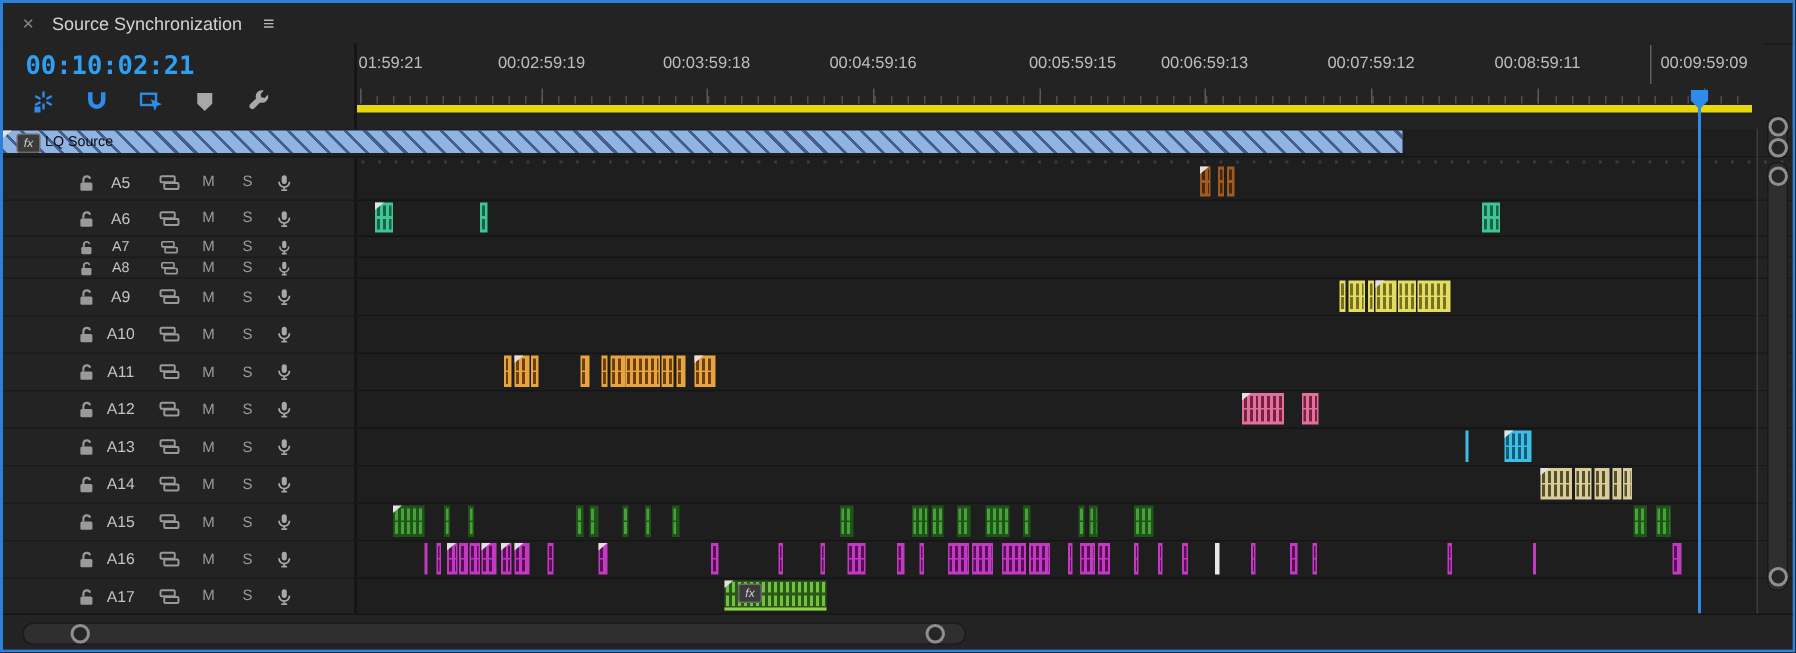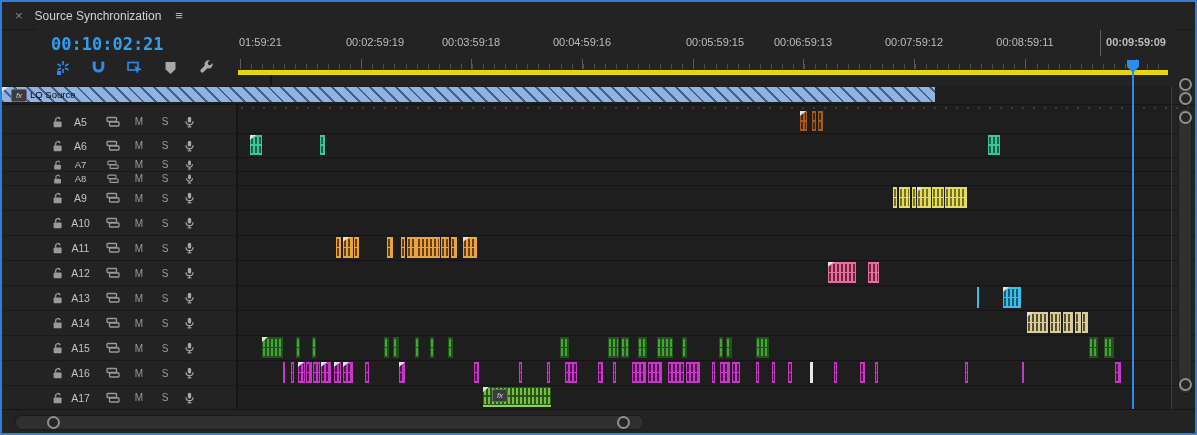--- a/index.html
+++ b/index.html
@@ -10,21 +10,21 @@
     -webkit-user-select:none; user-select:none;
   }
   
   .tabbar{position:absolute;left:0;top:0;right:0;height:27px;background:#232323;
     border-bottom:1px solid #191919;display:flex;align-items:center;}
   .tab-close{color:#8a8a8a;font-size:13px;margin-left:13px;cursor:pointer;}
   .tab-title{color:#d2d2d2;font-size:12px;margin-left:12px;}
   .tab-menu{color:#b5b5b5;font-size:13px;margin-left:14px;letter-spacing:-1px;}
   
   .topleft{position:absolute;left:0;top:27px;width:236px;height:57px;background:#232323;
-    border-right:2px solid #151515;box-sizing:border-box;margin-left:34px;}
+    border-right:2px solid #151515;box-sizing:border-box;}
   .timecode{position:absolute;left:15px;top:5px;font-family:"DejaVu Sans Mono",monospace;
     font-size:17px;font-weight:bold;color:var(--timecode,#2f9ff2);letter-spacing:0px;}
   .tools{position:absolute;left:18px;top:30px;display:flex;gap:19px;align-items:center;}
   .tool{width:17px;height:17px;display:inline-flex;align-items:center;justify-content:center;}
   .tool.on{color:var(--accent,#2d8ceb);}
   .tool.off{color:#a8a8a8;}
   
   .ruler{position:absolute;left:236px;top:27px;right:20px;height:41px;background:#232323;overflow:hidden;}
   .rlabel{position:absolute;top:7px;font-size:11px;color:#bdbdbd;white-space:nowrap;}
   .rlabel.center{transform:translateX(-50%);}
@@ -122,28 +122,28 @@
       <span class="tool off">
         <svg width="17" height="17" viewBox="0 0 17 17" fill="currentColor">
           <path d="M14.6 4.1 a4.1 4.1 0 0 1 -5.2 5.2 L5.6 13.1 a1.9 1.9 0 0 1 -2.7 -2.7 L6.7 6.6 a4.1 4.1 0 0 1 5.2 -5.2 L9.7 3.6 l.5 2.2 2.2 .5 z"></path>
         </svg>
       </span>
     </div>
   </div>
 
   <div class="ruler" id="ruler">
       <span class="rlabel" style="left: 1px;">01:59:21</span>
-      <span class="rlabel center" style="left: 137px;">00:02:59:19</span>
+      <span class="rlabel center" style="left: 123px;">00:02:59:19</span>
       <span class="rlabel center" style="left: 233px;">00:03:59:18</span>
       <span class="rlabel center" style="left: 344px;">00:04:59:16</span>
       <span class="rlabel center" style="left: 455px; padding-left: 44px;">00:05:59:15</span>
       <span class="rlabel center" style="left: 565px;">00:06:59:13</span>
       <span class="rlabel center" style="left: 676px;">00:07:59:12</span>
       <span class="rlabel center" style="left: 787px;">00:08:59:11</span>
-      <span class="rlabel center" style="left: 898px; font-weight: bold;">00:09:59:09</span>
+      <span class="rlabel center" style="left: 898px;">00:09:59:09</span>
       <i class="tick minor" style="left: 1.5px;"></i>
       <i class="tick minor" style="left: 12.57px;"></i>
       <i class="tick minor" style="left: 23.64px;"></i>
       <i class="tick minor" style="left: 34.71px;"></i>
       <i class="tick minor" style="left: 45.78px;"></i>
       <i class="tick minor" style="left: 56.85px;"></i>
       <i class="tick minor" style="left: 67.92px;"></i>
       <i class="tick minor" style="left: 78.99px;"></i>
       <i class="tick minor" style="left: 90.06px;"></i>
       <i class="tick minor" style="left: 101.13px;"></i>

